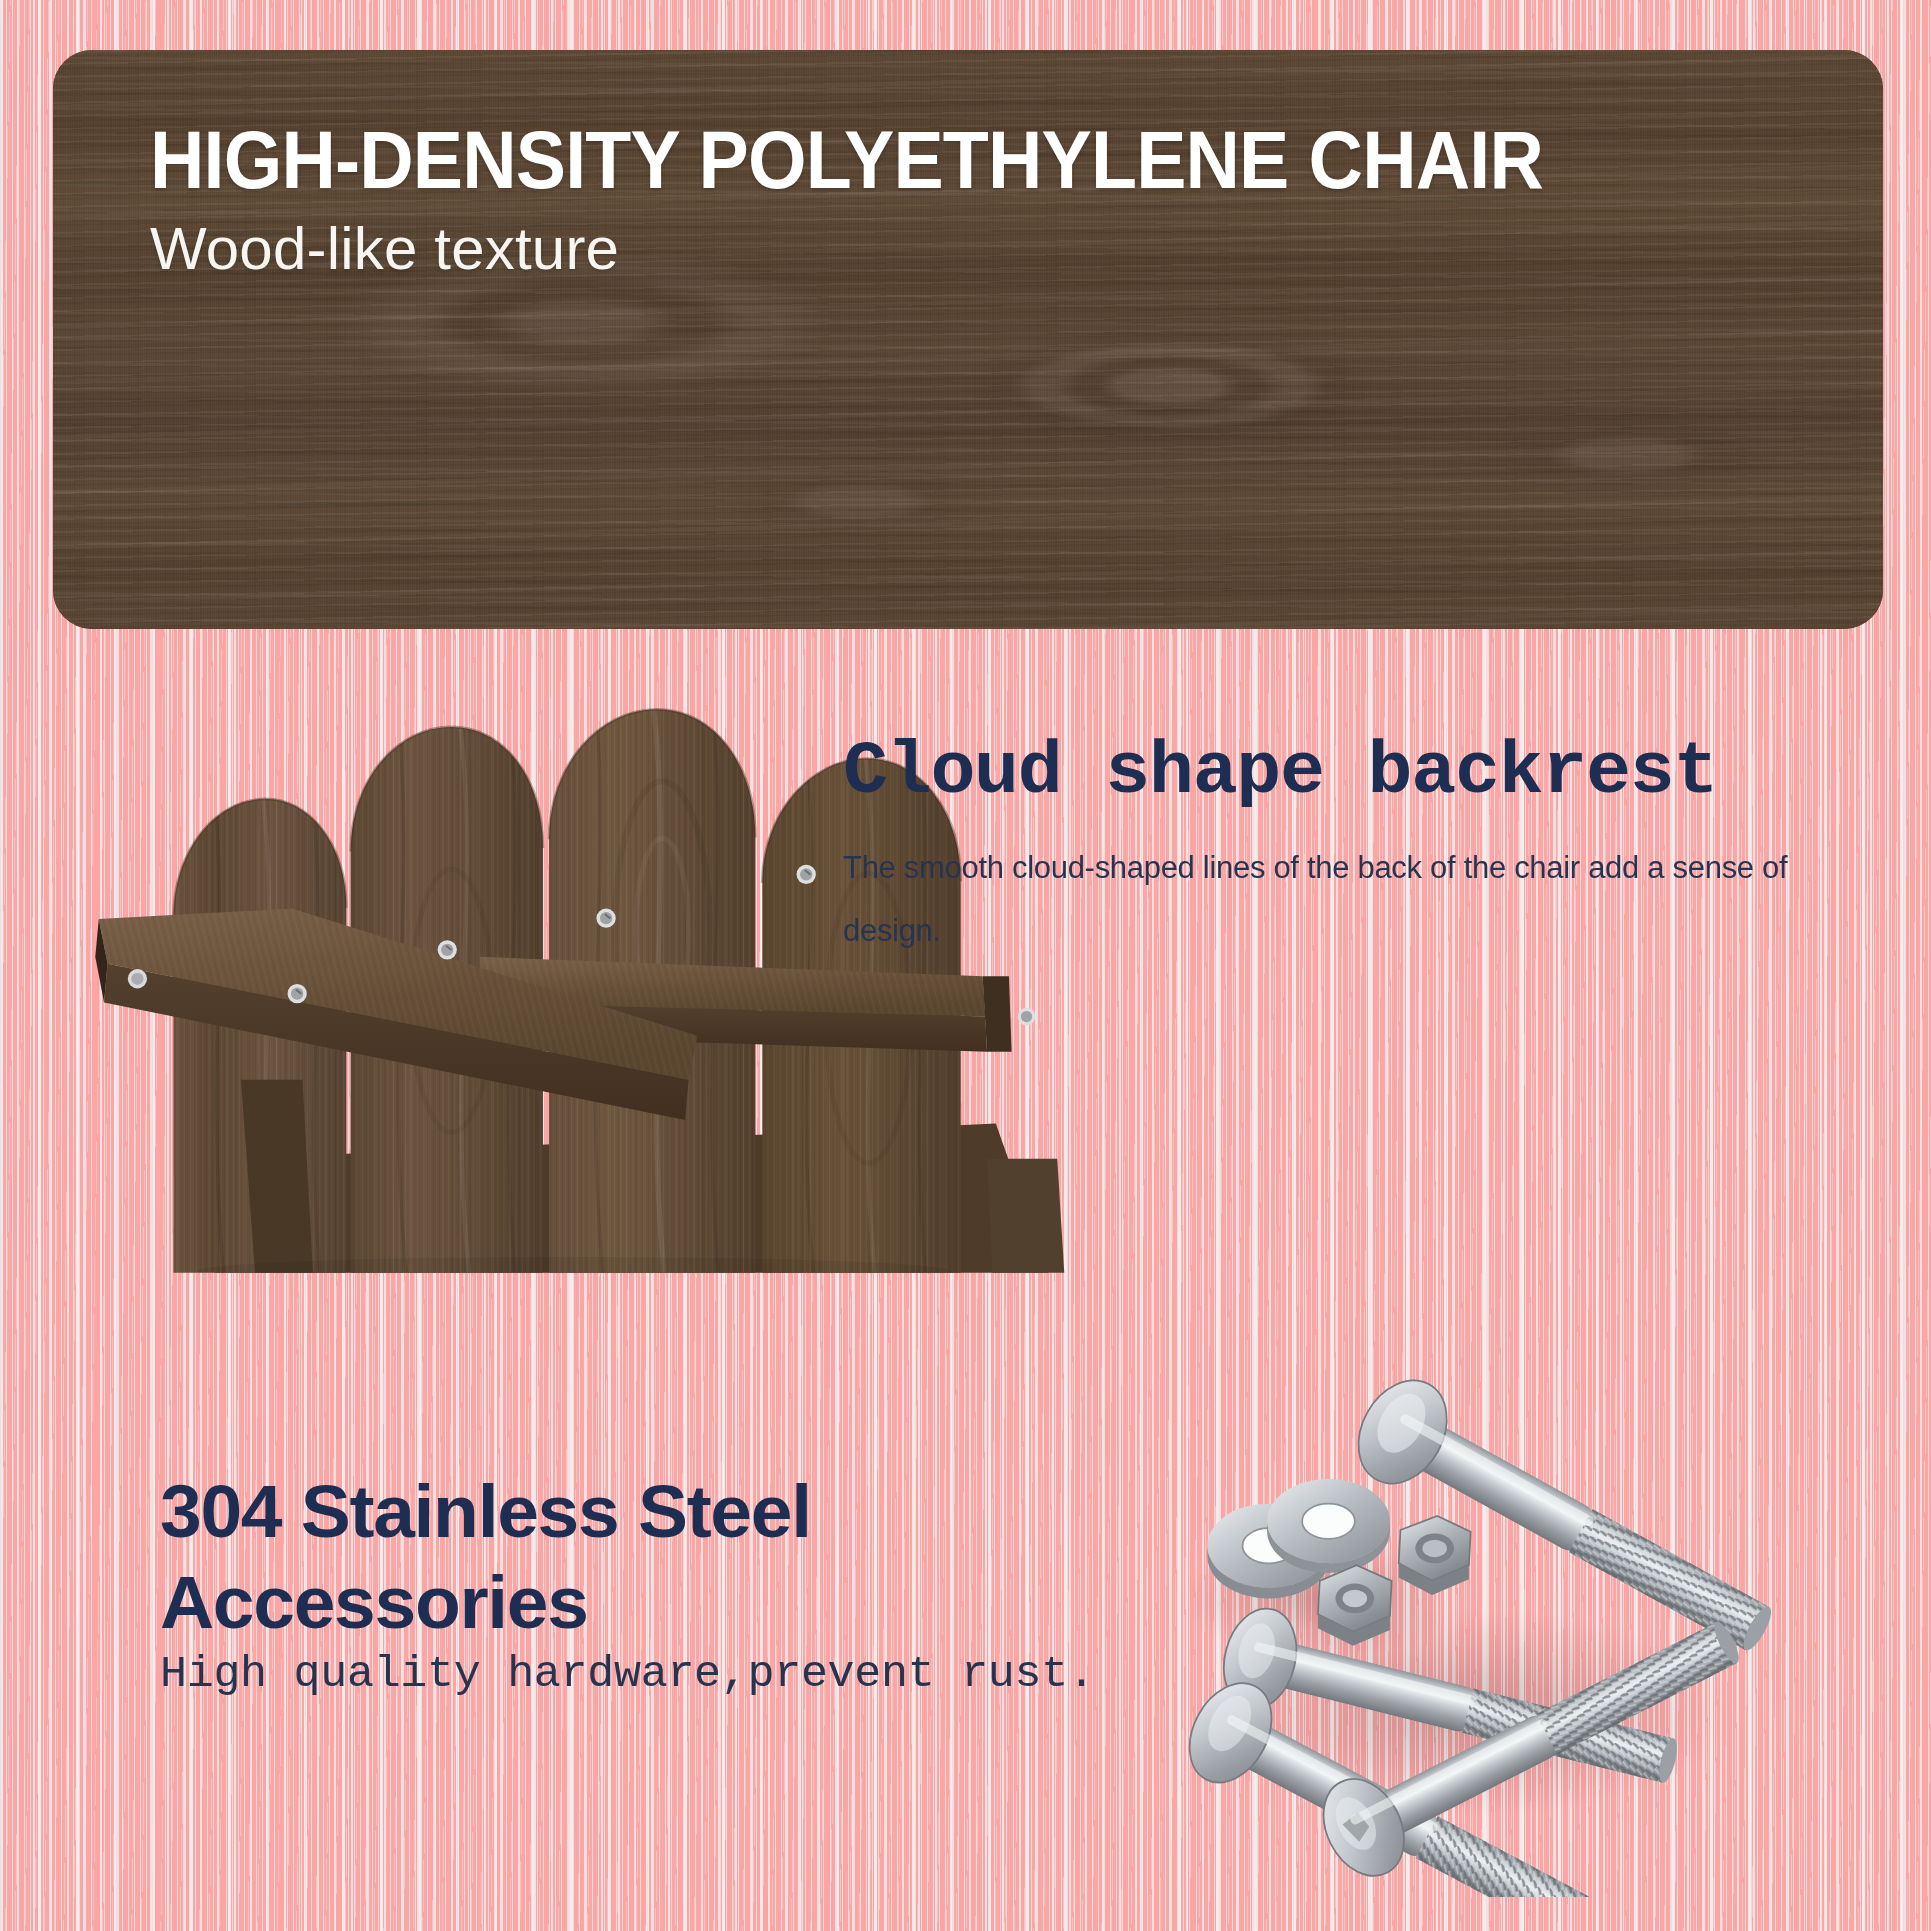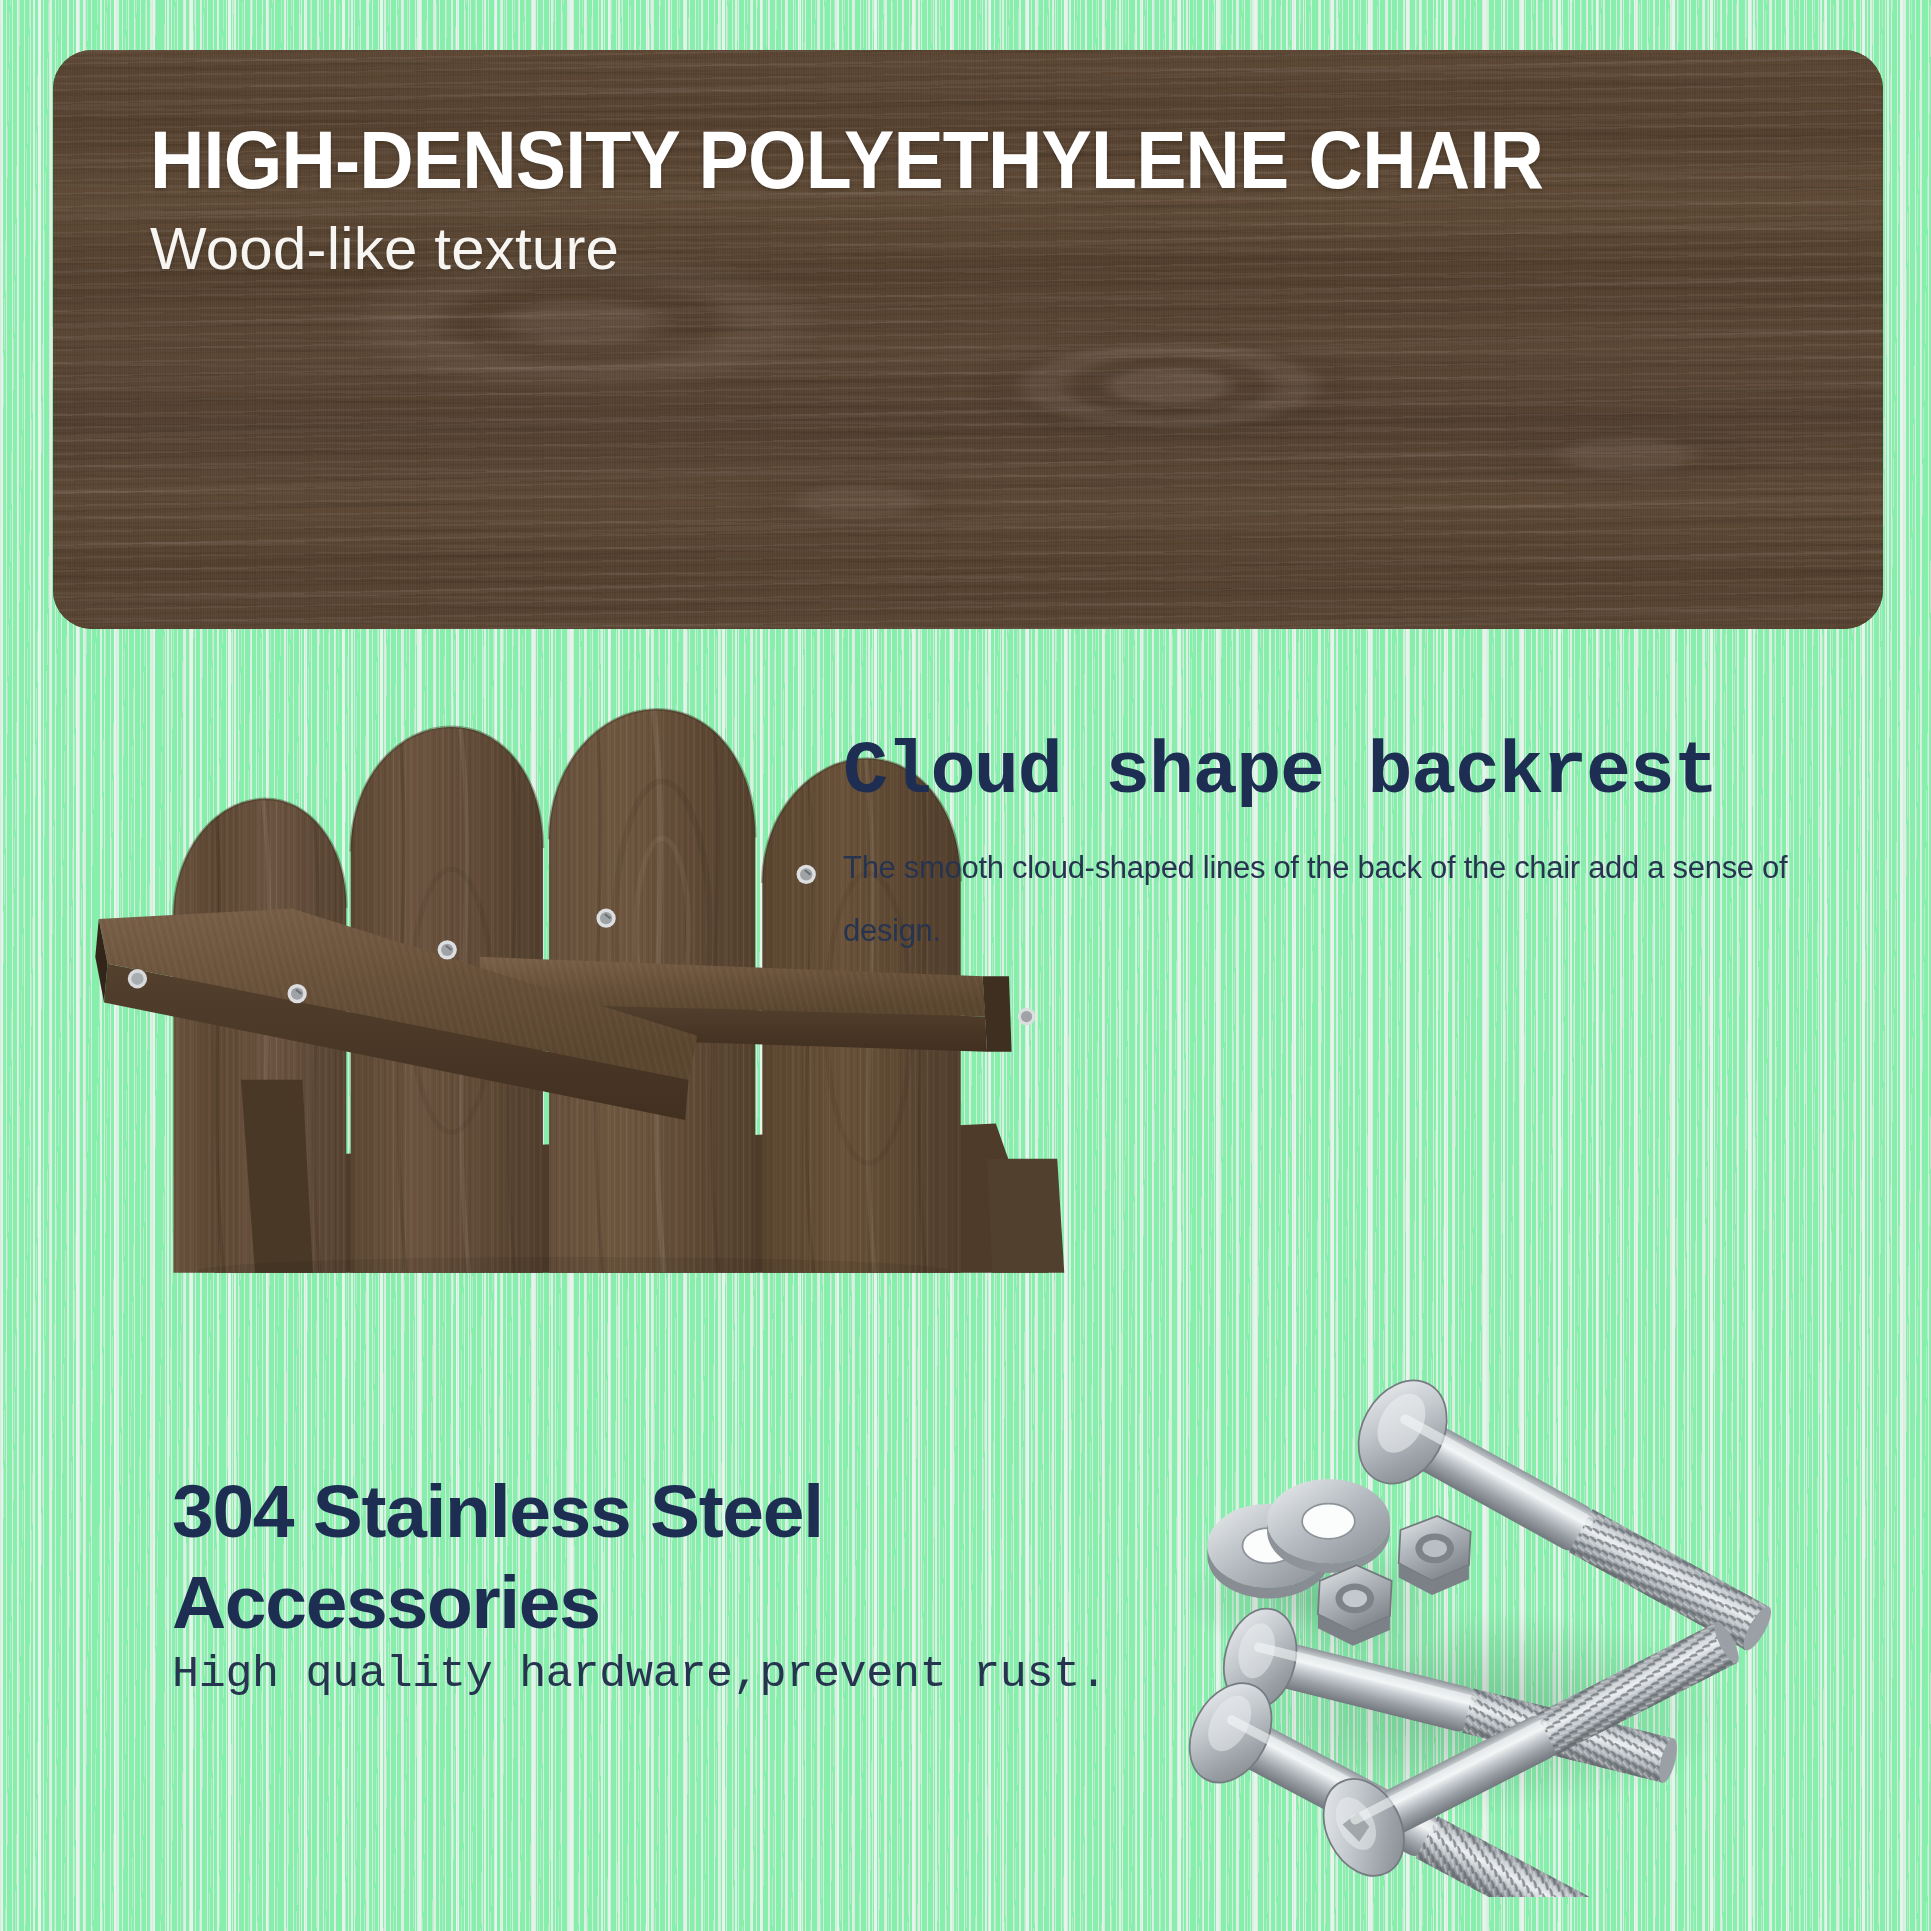--- a/index.html
+++ b/index.html
@@ -5,21 +5,21 @@
   html,body{margin:0;padding:0;}
   body{
     width:1931px;height:1931px;overflow:hidden;position:relative;
     background:#ffffff;
     font-family:"Liberation Sans", sans-serif;
   }
 
   
   #page{
     position:absolute;inset:0;width:1931px;height:1931px;overflow:hidden;
-    background:#86efac;
+    background:#fca5a5;
   }
   #bg-grain{
     position:absolute;inset:0;
     background-image:
       repeating-linear-gradient(90deg,
         rgba(233,233,233,0.95) 0px, rgba(233,233,233,0.95) 0.9px,
         rgba(255,255,255,0) 0.9px, rgba(255,255,255,0) 6.1px),
       repeating-linear-gradient(90deg,
         rgba(242,242,242,0.9) 0px, rgba(242,242,242,0.9) 1.8px,
         rgba(255,255,255,0) 1.8px, rgba(255,255,255,0) 16.7px),
@@ -144,21 +144,21 @@
     line-height:63px;
     color:#27344f;
     letter-spacing:-0.3px;
   }
 
   
   #section-steel{
     position:absolute;left:0;top:1317px;width:1931px;height:614px;
   }
   #steel-copy{
-    position:absolute;left:172px;top:149px;width:895px;
+    position:absolute;left:160px;top:149px;width:895px;
   }
   #steel-heading{
     font-family:"Liberation Sans", sans-serif;
     font-weight:bold;
     font-size:75px;
     line-height:91px;
     color:#1e2d52;
     letter-spacing:-1.3px;
   }
   #steel-sub{

